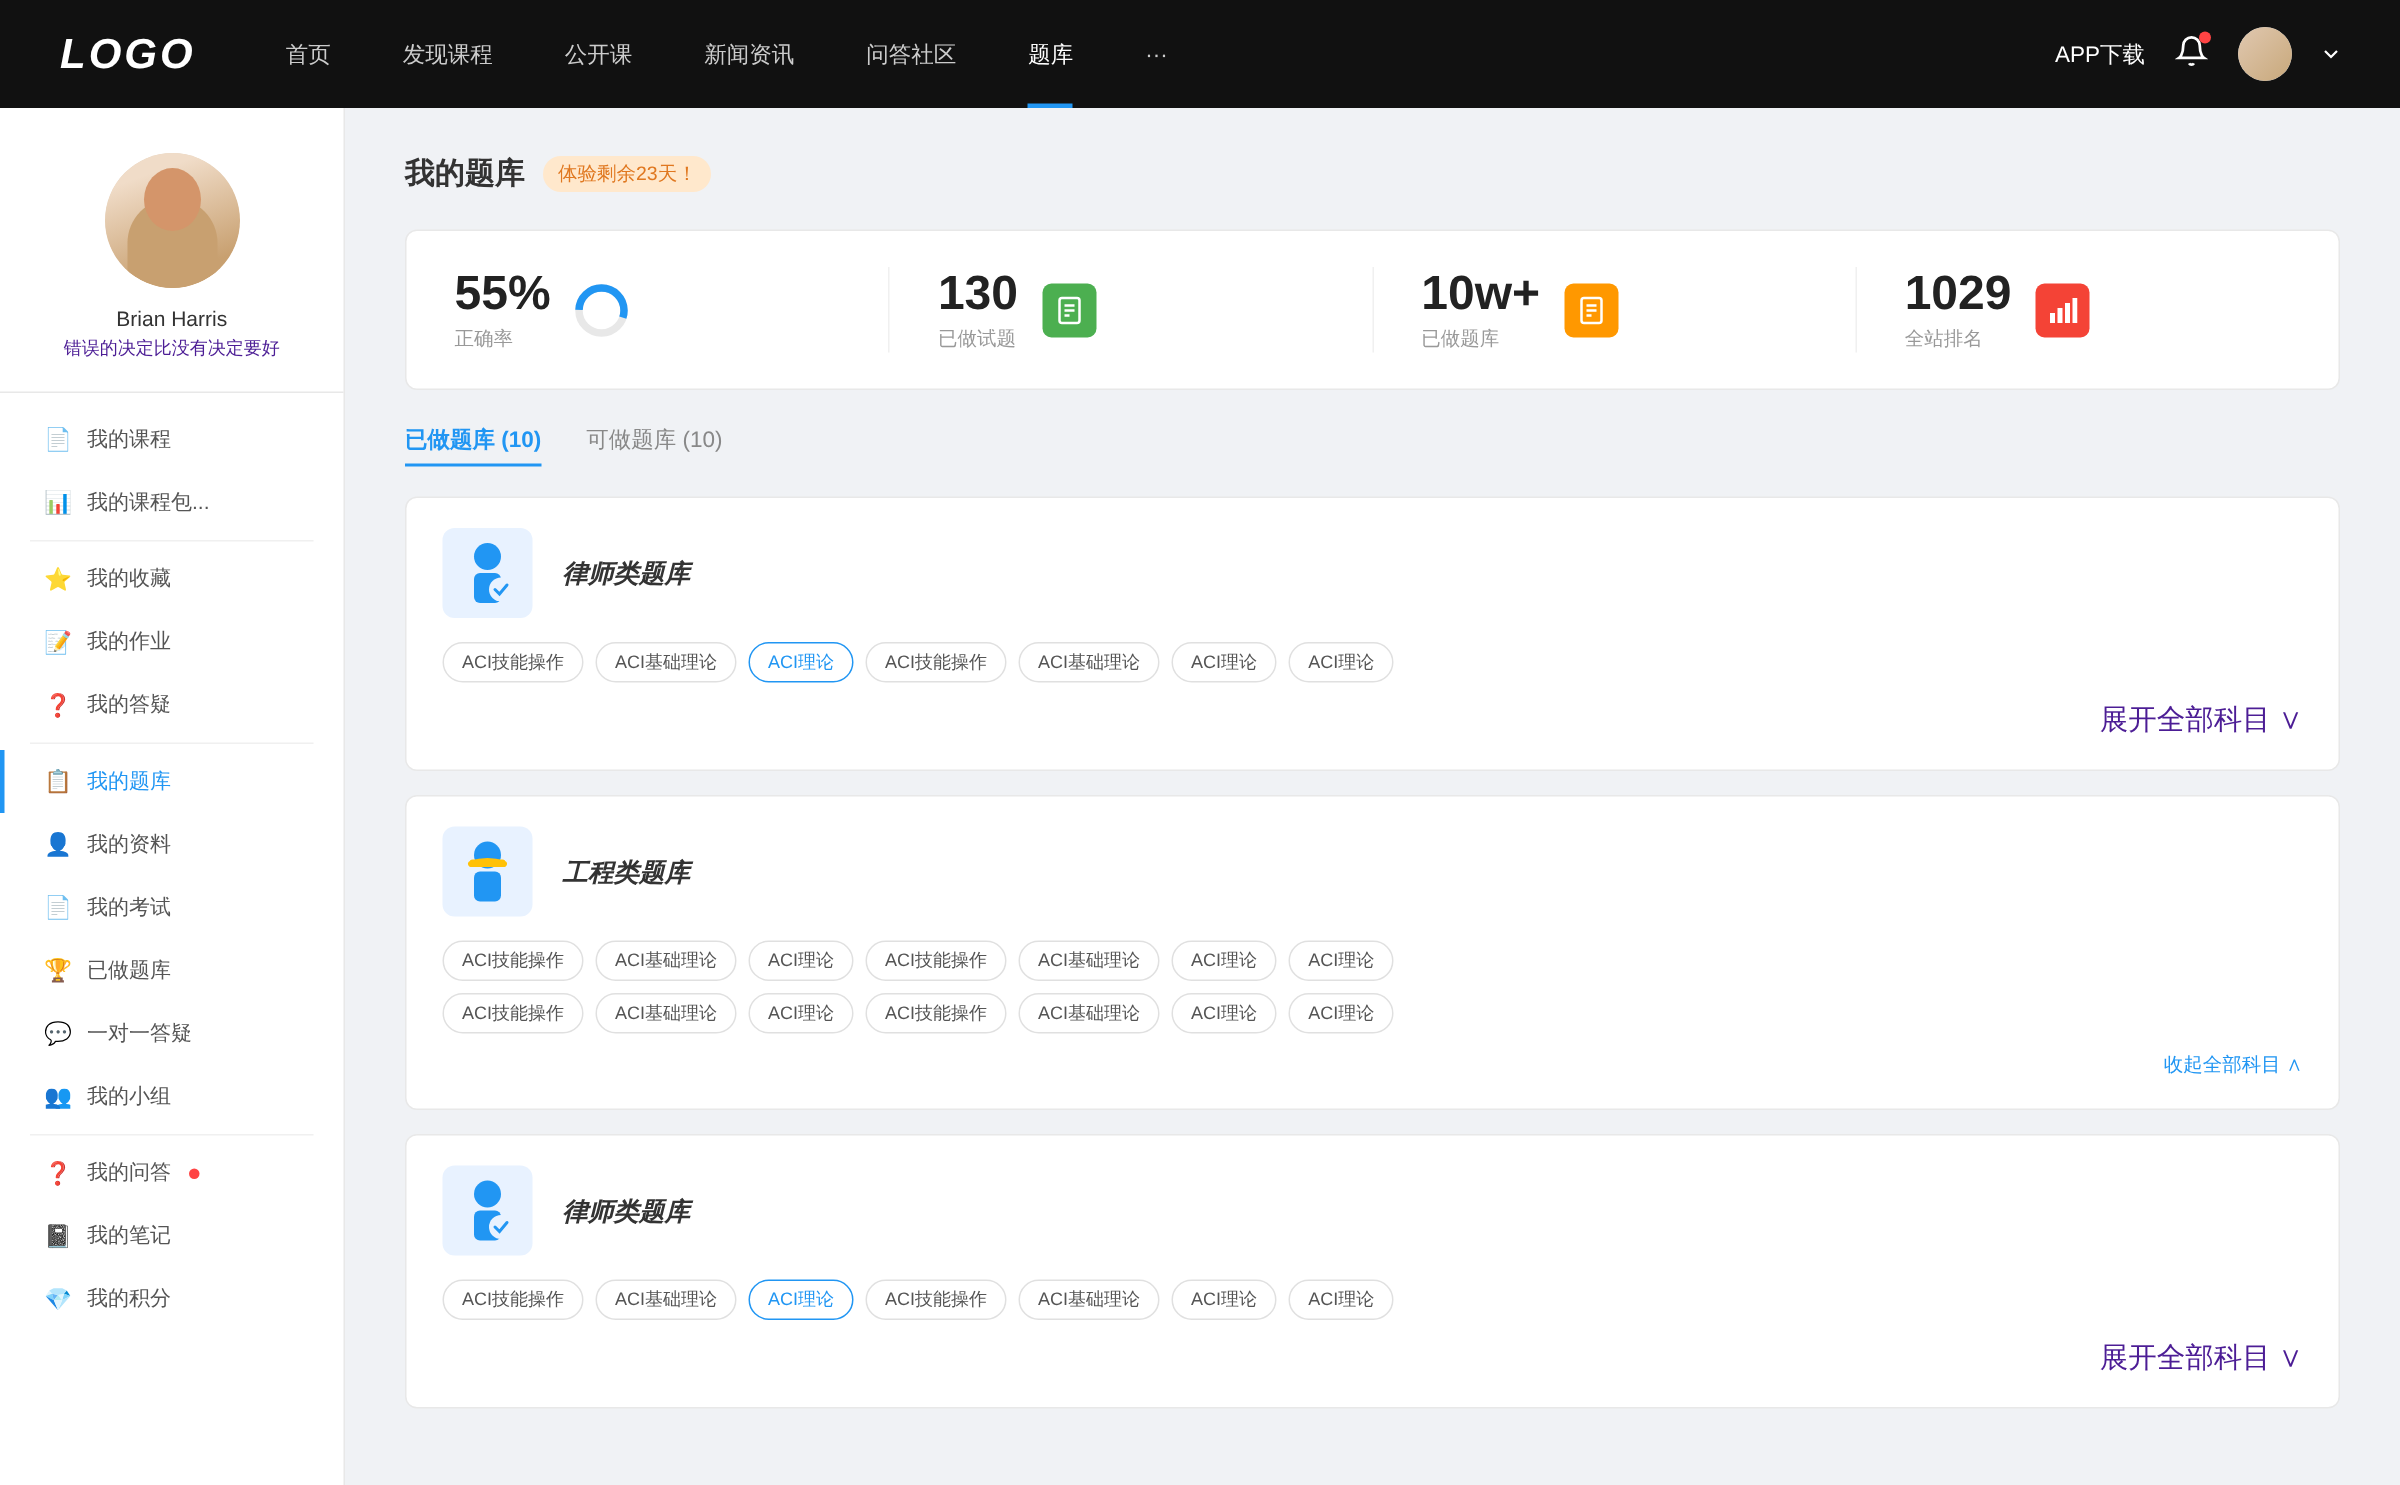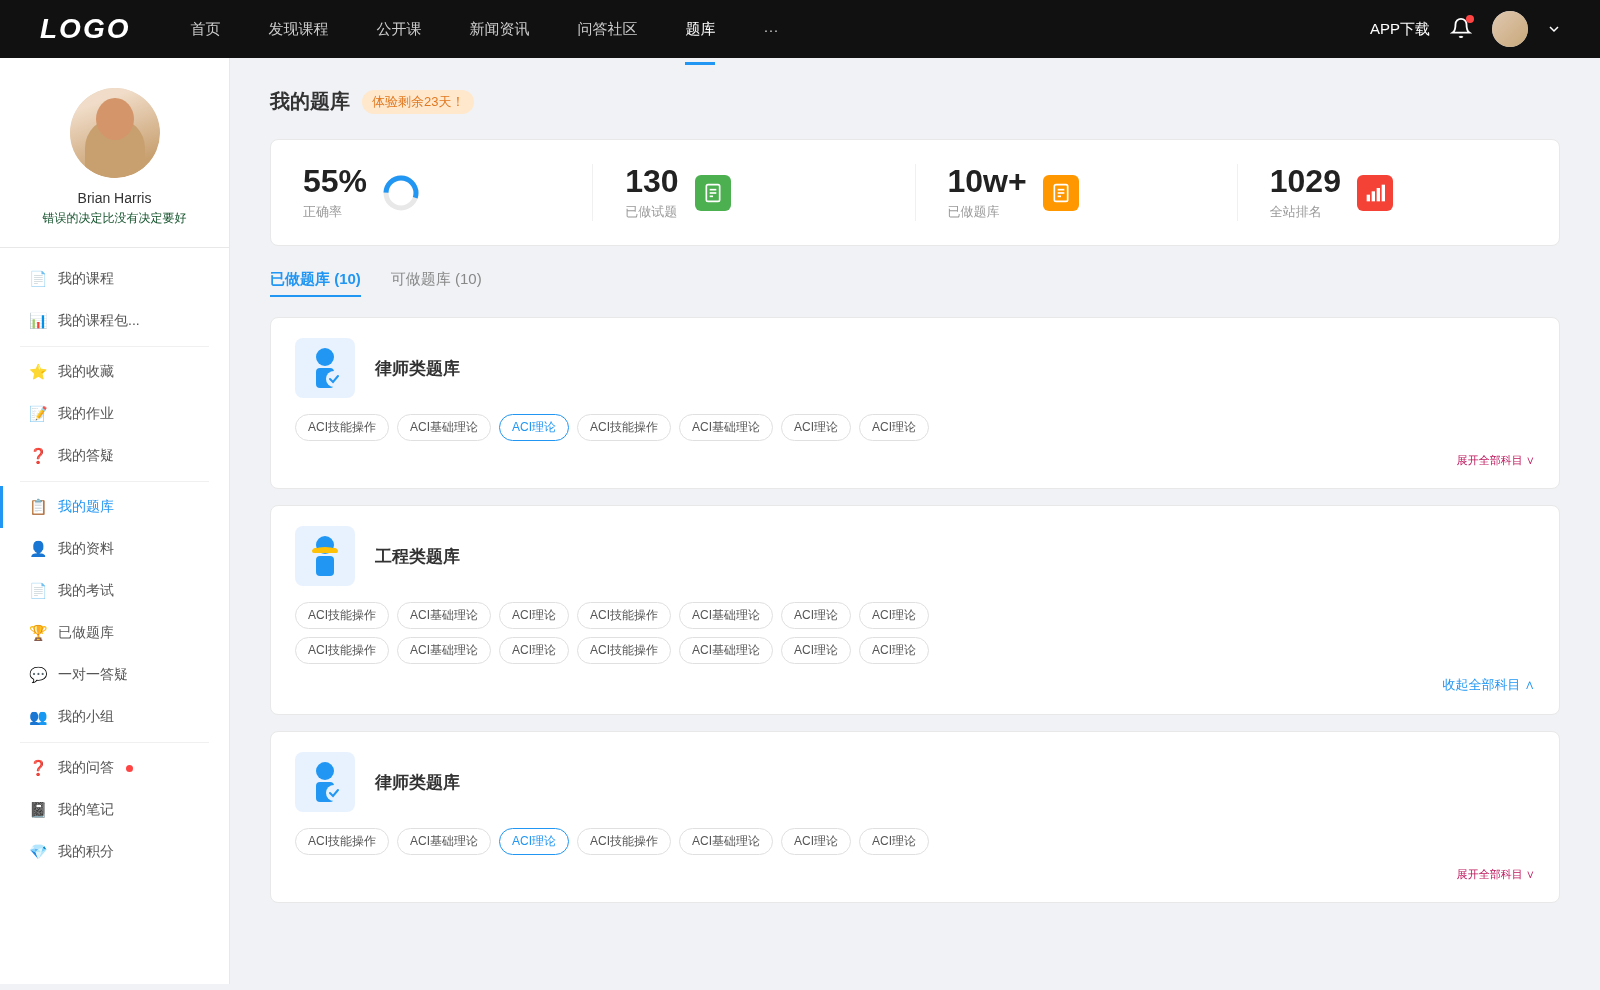--- a/index.html
+++ b/index.html
@@ -1,21 +1,21 @@
 <!DOCTYPE html>
 <html><head>
   <meta charset="utf-8">
   <style>
     * { box-sizing: border-box; margin: 0; padding: 0; }
     body { font-family: -apple-system, BlinkMacSystemFont, "PingFang SC", "Microsoft YaHei", sans-serif; background: #f0f2f5; color: #333; }
 
     
     .navbar {
       background: #111;
-      height: 58px;
+      height: 72px;
       display: flex;
       align-items: center;
       padding: 0 40px;
       position: relative;
       z-index: 100;
     }
     .navbar-logo {
       color: white;
       font-size: 28px;
       font-weight: 900;
@@ -136,21 +136,21 @@
       border-radius: 50%;
     }
     .profile-name {
       font-size: 14px;
       font-weight: 400;
       color: #333;
       margin-bottom: 4px;
     }
     .profile-motto {
       font-size: 12px;
-      color: #14532d;
+      color: #4c1d95;
     }
     .sidebar-menu {
       padding: 10px 0;
     }
     .sidebar-menu-item {
       display: flex;
       align-items: center;
       gap: 10px;
       padding: 12px 30px;
       font-size: 14px;
@@ -311,20 +311,21 @@
       border: 1px solid #e8e8e8;
       border-radius: 8px;
       margin-bottom: 16px;
       padding: 20px 24px;
     }
     .qbank-header {
       display: flex;
       align-items: center;
       gap: 20px;
       margin-bottom: 16px;
+      font-style: italic;
     }
     .qbank-icon {
       width: 60px; height: 60px;
       background: #e8f2ff;
       border-radius: 8px;
       display: flex; align-items: center; justify-content: center;
       flex-shrink: 0;
     }
     .qbank-title {
       font-size: 17px;
@@ -350,22 +351,22 @@
       border: 1px solid #2196f3;
       color: #2196f3;
       background: #fff;
     }
     .qbank-footer {
       display: flex;
       justify-content: flex-end;
       margin-top: 12px;
     }
     .expand-btn {
-      color: #be185d;
-      font-size: 11px;
+      color: #4c1d95;
+      font-size: 19px;
       cursor: pointer;
     }
     .collapse-btn {
       color: #2196f3;
       font-size: 13px;
       cursor: pointer;
     }
 
     
     .qbank-tags-row2 {

